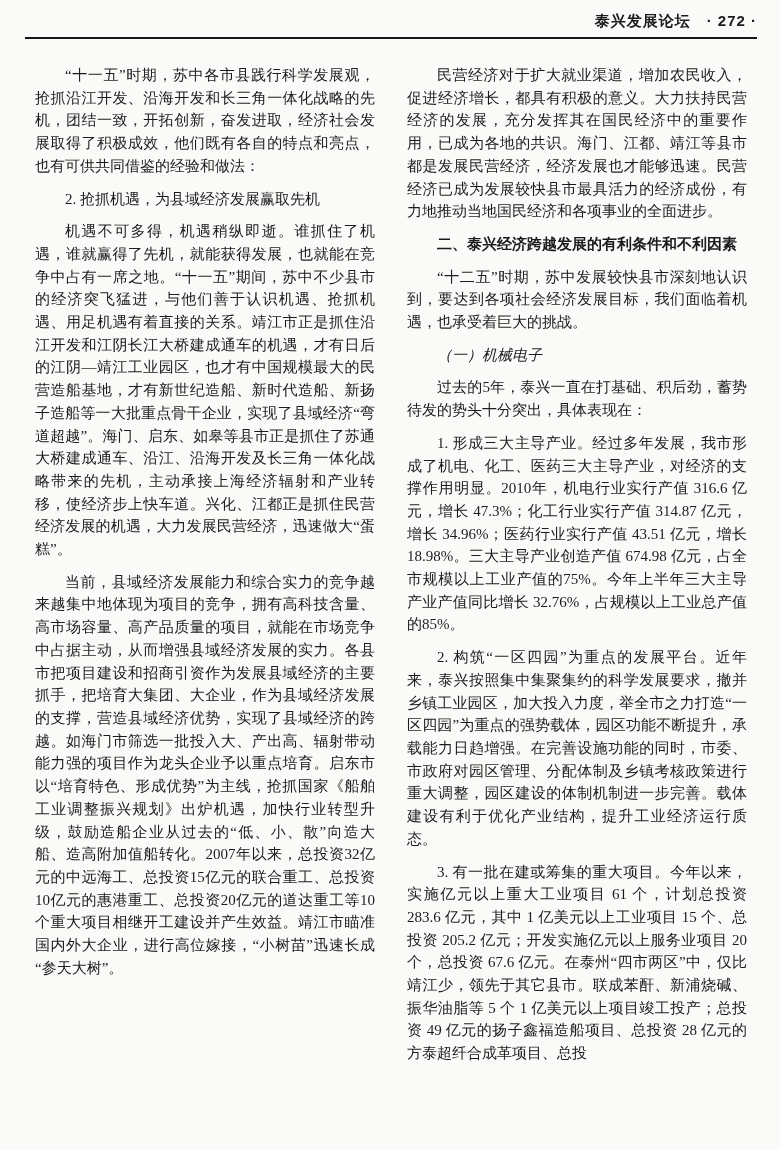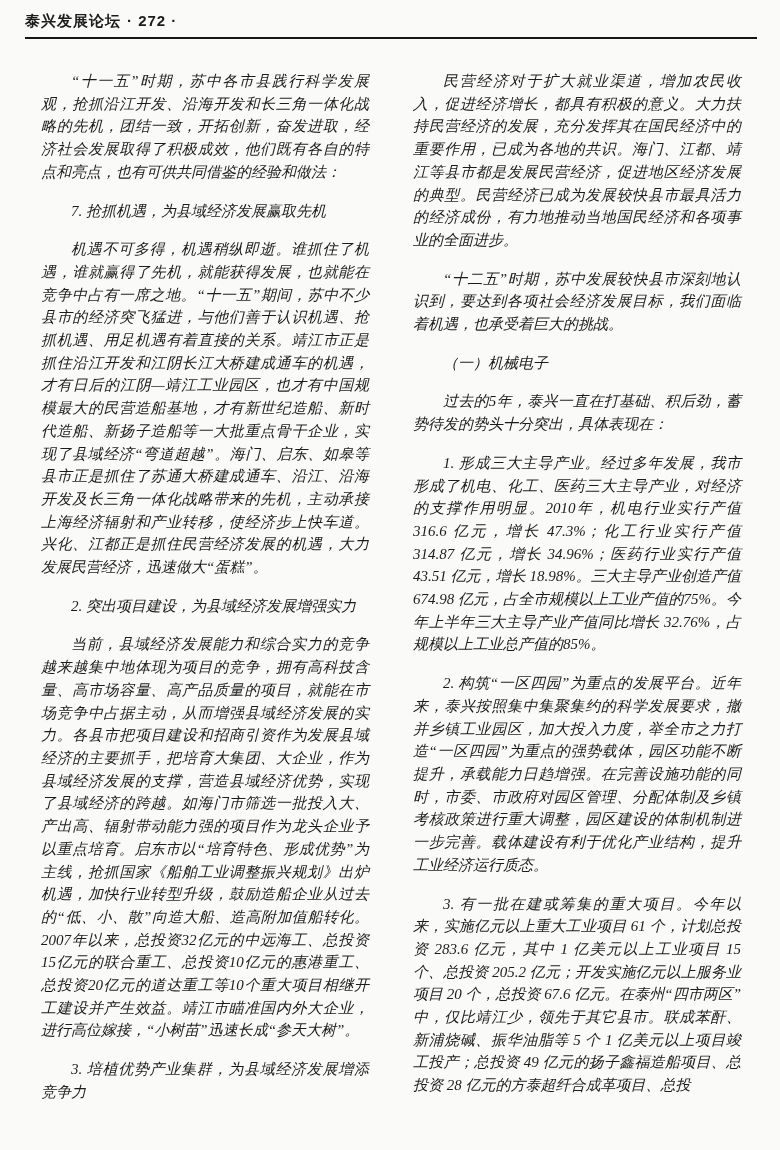--- a/index.html
+++ b/index.html
@@ -12,22 +12,23 @@
     width:780px;height:1150px;
     margin:0 auto;
     background:#fafaf8;
     color:#1b1b1b;
     overflow:hidden;
     box-sizing:border-box;
     padding:12px 23px 0 25px;
   }
   .page-header{
     display:flex;
+    justify-content:flex-end;
     align-items:baseline;
-    gap:6px;
+    gap:16px;
     font-family:"Liberation Sans","DejaVu Sans",sans-serif;
     font-weight:bold;
     font-size:15px;
     letter-spacing:1px;
     padding-bottom:6px;
   }
   .header-rule{
     border:none;
     border-top:2px solid #161616;
     margin:0 0 15px 0;
@@ -35,21 +36,21 @@
   .columns{
     display:flex;
     gap:12px;
   }
   .col{
     width:360px;
     font-size:15px;
     line-height:22.7px;
     text-align:justify;
   }
-  .col p{margin:16px;font-style:italic;}
+  .col p{margin:10px;}
   .body-para{text-indent:2em;}
   .sub-heading{text-indent:2em;}
   .section-heading{
     text-indent:2em;
     font-family:"Liberation Sans","DejaVu Sans",sans-serif;
     font-weight:bold;
   }
   .kai-heading{
     text-indent:2em;
     font-style:italic;
@@ -64,29 +65,28 @@
     <span>泰兴发展论坛</span>
     <span>· 272 ·</span>
   </div>
 
   <hr class="header-rule">
 
   <div class="columns">
 
     <div class="col">
       <p class="body-para">“十一五”时期，苏中各市县践行科学发展观，抢抓沿江开发、沿海开发和长三角一体化战略的先机，团结一致，开拓创新，奋发进取，经济社会发展取得了积极成效，他们既有各自的特点和亮点，也有可供共同借鉴的经验和做法：</p>
-      <p class="sub-heading">7. 抢抓机遇，为县域经济发展赢取先机</p>
+      <p class="sub-heading">2. 抢抓机遇，为县域经济发展赢取先机</p>
       <p class="body-para">机遇不可多得，机遇稍纵即逝。谁抓住了机遇，谁就赢得了先机，就能获得发展，也就能在竞争中占有一席之地。“十一五”期间，苏中不少县市的经济突飞猛进，与他们善于认识机遇、抢抓机遇、用足机遇有着直接的关系。靖江市正是抓住沿江开发和江阴长江大桥建成通车的机遇，才有日后的江阴—靖江工业园区，也才有中国规模最大的民营造船基地，才有新世纪造船、新时代造船、新扬子造船等一大批重点骨干企业，实现了县域经济“弯道超越”。海门、启东、如皋等县市正是抓住了苏通大桥建成通车、沿江、沿海开发及长三角一体化战略带来的先机，主动承接上海经济辐射和产业转移，使经济步上快车道。兴化、江都正是抓住民营经济发展的机遇，大力发展民营经济，迅速做大“蛋糕”。</p>
-      <p class="sub-heading">2. 突出项目建设，为县域经济发展增强实力</p>
       <p class="body-para">当前，县域经济发展能力和综合实力的竞争越来越集中地体现为项目的竞争，拥有高科技含量、高市场容量、高产品质量的项目，就能在市场竞争中占据主动，从而增强县域经济发展的实力。各县市把项目建设和招商引资作为发展县域经济的主要抓手，把培育大集团、大企业，作为县域经济发展的支撑，营造县域经济优势，实现了县域经济的跨越。如海门市筛选一批投入大、产出高、辐射带动能力强的项目作为龙头企业予以重点培育。启东市以“培育特色、形成优势”为主线，抢抓国家《船舶工业调整振兴规划》出炉机遇，加快行业转型升级，鼓励造船企业从过去的“低、小、散”向造大船、造高附加值船转化。2007年以来，总投资32亿元的中远海工、总投资15亿元的联合重工、总投资10亿元的惠港重工、总投资20亿元的道达重工等10个重大项目相继开工建设并产生效益。靖江市瞄准国内外大企业，进行高位嫁接，“小树苗”迅速长成“参天大树”。</p>
-      <p class="sub-heading">3. 培植优势产业集群，为县域经济发展增添竞争力</p>
     </div>
 
     <div class="col">
-      <p class="body-para">民营经济对于扩大就业渠道，增加农民收入，促进经济增长，都具有积极的意义。大力扶持民营经济的发展，充分发挥其在国民经济中的重要作用，已成为各地的共识。海门、江都、靖江等县市都是发展民营经济，促进地区经济发展的典型。民营经济已成为发展较快县市最具活力的经济成份，有力地推动当地国民经济和各项事业的全面进步。</p>
+      <p class="body-para">民营经济对于扩大就业渠道，增加农民收入，促进经济增长，都具有积极的意义。大力扶持民营经济的发展，充分发挥其在国民经济中的重要作用，已成为各地的共识。海门、江都、靖江等县市都是发展民营经济，经济发展也才能够迅速。民营经济已成为发展较快县市最具活力的经济成份，有力地推动当地国民经济和各项事业的全面进步。</p>
+      <p class="section-heading">二、泰兴经济跨越发展的有利条件和不利因素</p>
       <p class="body-para">“十二五”时期，苏中发展较快县市深刻地认识到，要达到各项社会经济发展目标，我们面临着机遇，也承受着巨大的挑战。</p>
       <p class="kai-heading">（一）机械电子</p>
       <p class="body-para">过去的5年，泰兴一直在打基础、积后劲，蓄势待发的势头十分突出，具体表现在：</p>
       <p class="body-para">1. 形成三大主导产业。经过多年发展，我市形成了机电、化工、医药三大主导产业，对经济的支撑作用明显。2010年，机电行业实行产值 316.6 亿元，增长 47.3%；化工行业实行产值 314.87 亿元，增长 34.96%；医药行业实行产值 43.51 亿元，增长 18.98%。三大主导产业创造产值 674.98 亿元，占全市规模以上工业产值的75%。今年上半年三大主导产业产值同比增长 32.76%，占规模以上工业总产值的85%。</p>
       <p class="body-para">2. 构筑“一区四园”为重点的发展平台。近年来，泰兴按照集中集聚集约的科学发展要求，撤并乡镇工业园区，加大投入力度，举全市之力打造“一区四园”为重点的强势载体，园区功能不断提升，承载能力日趋增强。在完善设施功能的同时，市委、市政府对园区管理、分配体制及乡镇考核政策进行重大调整，园区建设的体制机制进一步完善。载体建设有利于优化产业结构，提升工业经济运行质态。</p>
       <p class="body-para">3. 有一批在建或筹集的重大项目。今年以来，实施亿元以上重大工业项目 61 个，计划总投资 283.6 亿元，其中 1 亿美元以上工业项目 15 个、总投资 205.2 亿元；开发实施亿元以上服务业项目 20 个，总投资 67.6 亿元。在泰州“四市两区”中，仅比靖江少，领先于其它县市。联成苯酐、新浦烧碱、振华油脂等 5 个 1 亿美元以上项目竣工投产；总投资 49 亿元的扬子鑫福造船项目、总投资 28 亿元的方泰超纤合成革项目、总投</p>
     </div>
 
   </div>
 </div>

